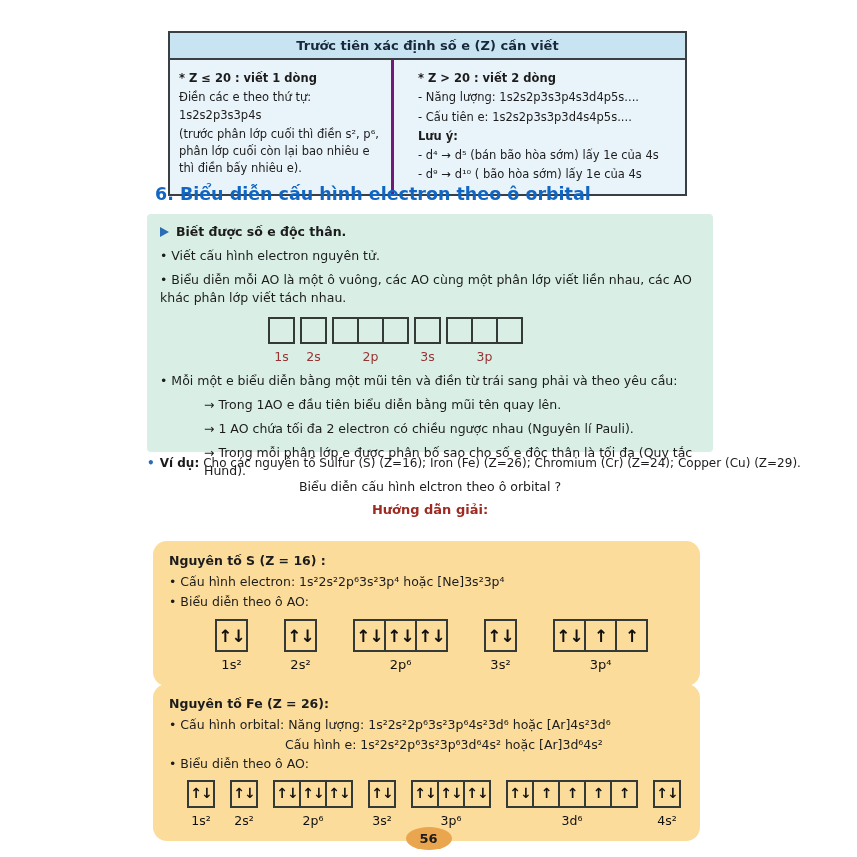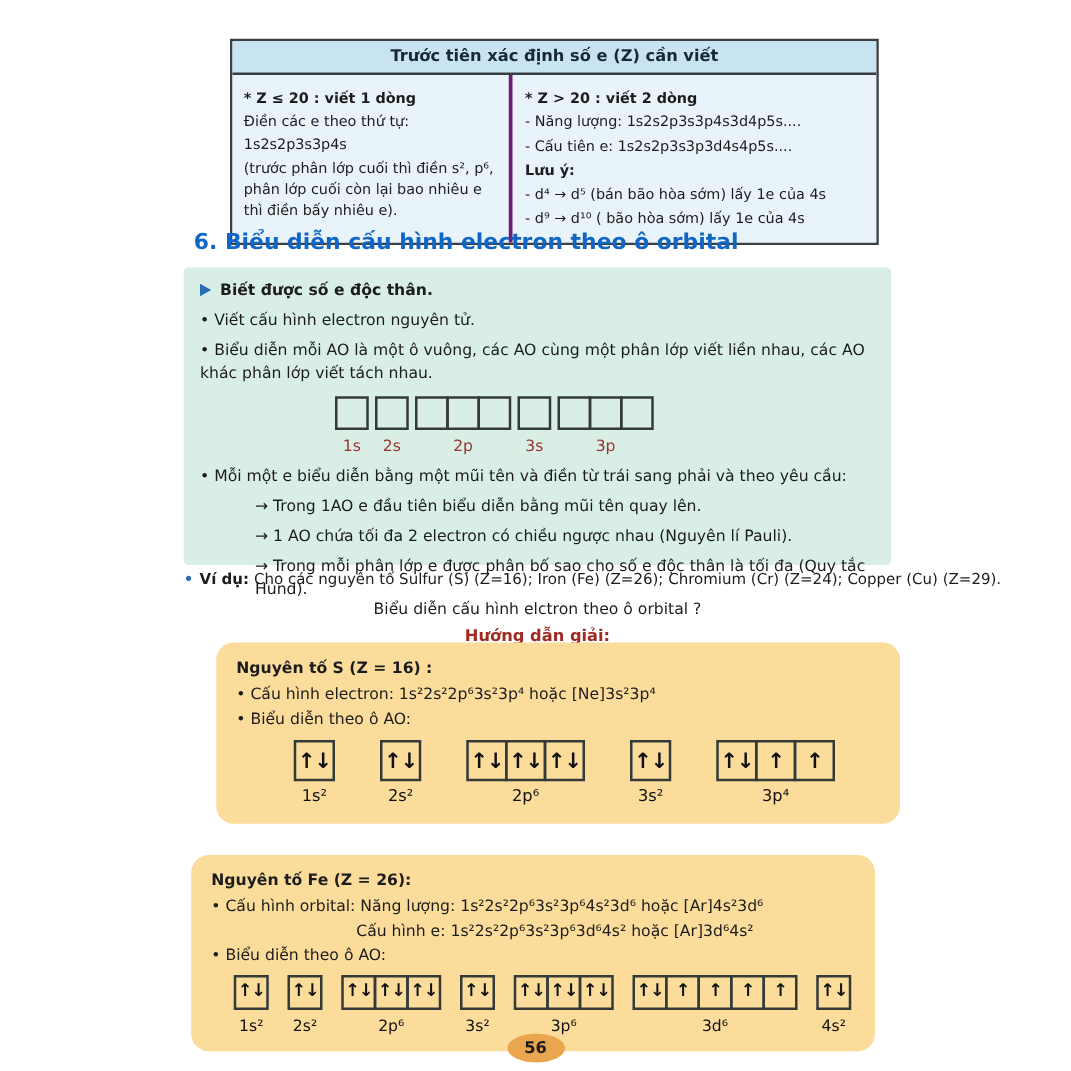--- a/index.html
+++ b/index.html
@@ -1,29 +1,29 @@
 <!DOCTYPE html>
 <html style="--title_blue: #1166c4; --teal_bg: #d9efe6; --yellow_bg: #fbdc9b; --table_header_bg: #c8e4f2; --table_body_bg: #e9f3fa; --maroon_label: #993333; --maroon_title: #9e2b22; --oval_bg: #eaa64e;"><head>
 <meta charset="utf-8">
 <style>
   html,body { margin:0; padding:0; }
   body {
     width:857px; height:857px; position:relative; background:#ffffff;
     font-family:"DejaVu Sans","Liberation Sans",sans-serif; color:#1c1c1c;
   }
   
-  .top-table { position:absolute; left:184px; top:31px; width:519px;
+  .top-table { position:absolute; left:168px; top:31px; width:519px;
     border:2px solid #3a3f44; box-sizing:border-box; }
   .tbl-header { background:var(--table_header_bg,#c8e4f2); color:#18283a;
     text-align:center; font-weight:bold; font-size:13px; padding:5px 4px;
     border-bottom:2px solid #3a3f44; }
   .tbl-body { display:flex; background:var(--table_body_bg,#e9f3fa); }
   .tbl-left { width:224px; box-sizing:border-box; padding:8px 9px;
     border-right:3px solid #701a75; font-size:11.5px; line-height:1.5; }
-  .tbl-right { flex:1; padding:8px 10px; font-size:11.5px; line-height:1.5; }
+  .tbl-right { flex:1; padding:8px 24px; font-size:11.5px; line-height:1.5; }
   .tbl-bold { font-weight:bold; }
   .tbl-line { margin:2px 0; }
   
   .section-title { position:absolute; left:155px; top:184px; font-size:17.5px;
     font-weight:bold; color:var(--title_blue,#1166c4); }
   
   .teal-box { position:absolute; left:147px; top:214px; width:566px; height:238px;
     background:var(--teal_bg,#d9efe6); border-radius:4px; box-sizing:border-box;
     padding:9px 13px; font-size:12.5px; line-height:1.45; }
   .tb-heading { display:flex; align-items:center; gap:7px; font-weight:bold; }
@@ -54,21 +54,21 @@
   .ex-line1 { white-space:nowrap; }
   .ex-dot { color:#2a6db5; font-weight:bold; margin-right:5px; }
   .ex-label { font-weight:bold; margin-right:4px; }
   .ex-center { text-align:center; margin-top:9px; font-size:12.5px; }
   .ex-solution { text-align:center; margin-top:8px; font-weight:bold;
     color:var(--maroon_title,#9e2b22); font-size:13px; }
   
   .sol { position:absolute; left:153px; width:547px; box-sizing:border-box;
     background:var(--yellow_bg,#fbdc9b); border-radius:14px; padding:11px 16px;
     font-size:12.5px; line-height:1.42; }
-  .sol-s { top:514px; min-height:128px;margin-left:20px; }
+  .sol-s { top:541px; min-height:128px; }
   .sol-fe { top:684px; min-height:136px; }
   .sol-title { font-weight:bold; margin-bottom:3px; }
   .sol-line { margin:2px 0; }
   .sol-indent { margin-left:116px; }
   
   .page-num { position:absolute; top:827px; left:50%; transform:translateX(-50%);
     width:46px; height:23px; background:var(--oval_bg,#eaa64e); border-radius:50%;
     display:flex; align-items:center; justify-content:center; font-weight:bold;
     font-size:13px; color:#1c1c1c; }
 </style>

